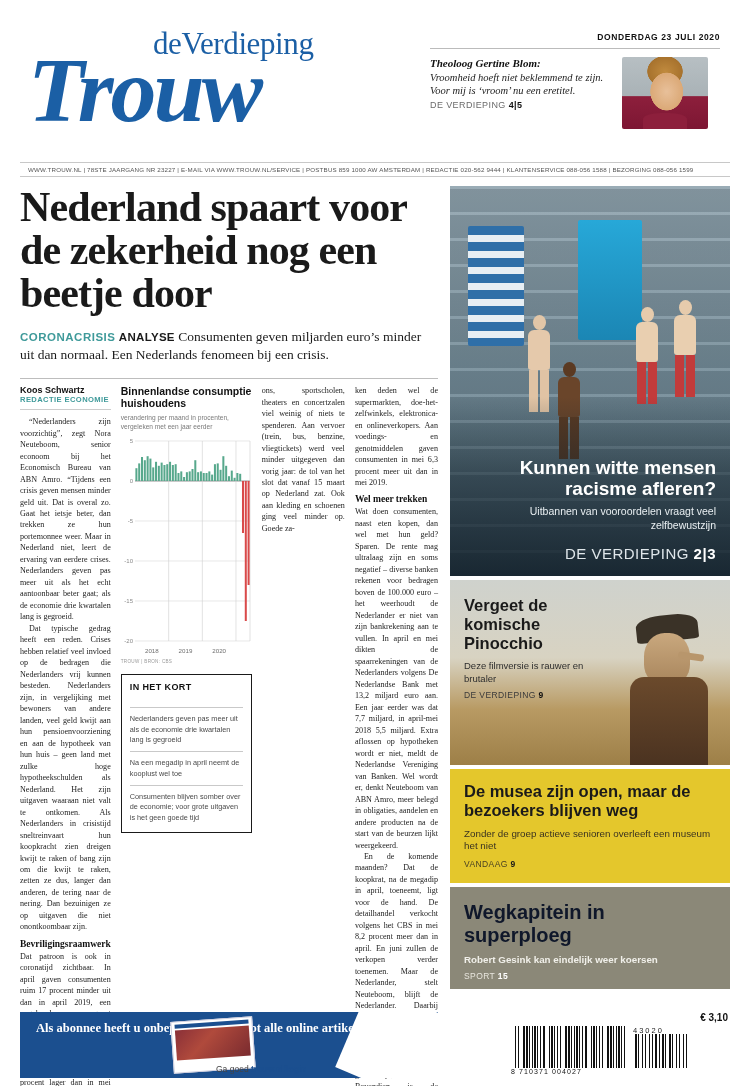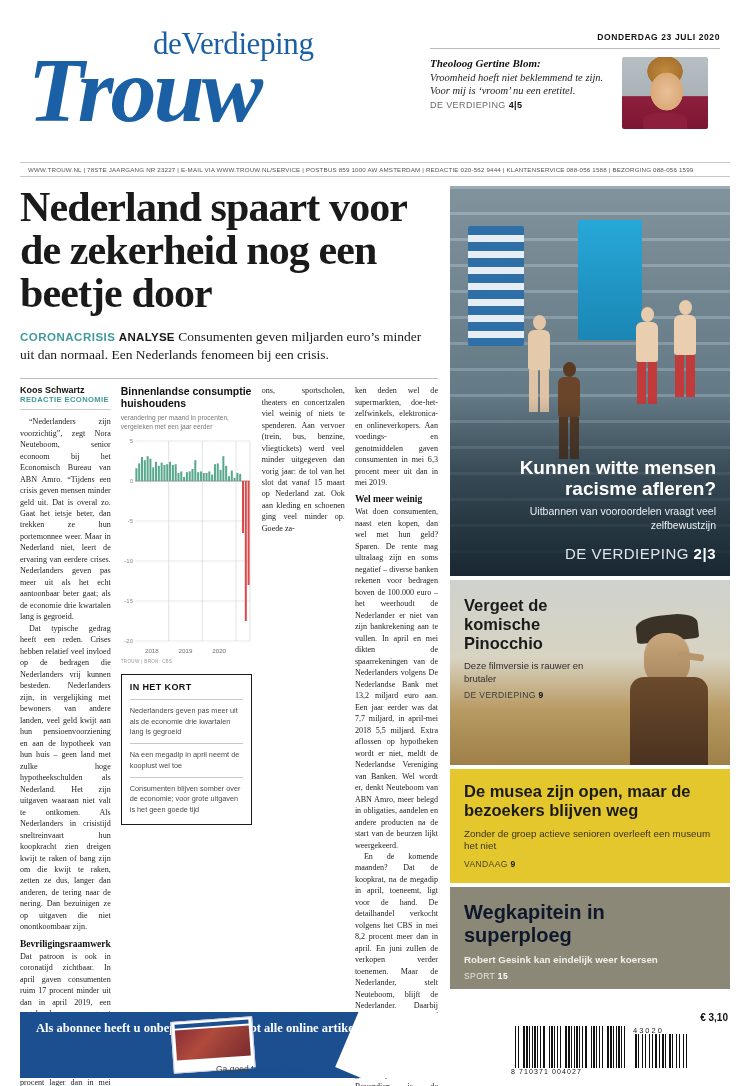--- a/index.html
+++ b/index.html
@@ -143,21 +143,21 @@
   }
 
   
   .kort {
     border: 1.6px solid #1a1a1a; padding: 7px 8px 8px; margin-top: 10px;
     position: relative;
   }
   .kort-title {
     font-family: "Liberation Sans", sans-serif;
     font-weight: bold; font-size: 9px; letter-spacing: 0.4px;
-    color: #111; padding-bottom: 7px; border-bottom: 1px solid #c9c9c9;
+    color: #111; padding-bottom: 15px; border-bottom: 1px solid #c9c9c9;
   }
   .kort-item {
     font-family: "Liberation Sans", sans-serif;
     font-size: 7.3px; line-height: 1.42; color: #4a4a4a;
     padding: 6px 0; border-bottom: 1px solid #c9c9c9;
   }
   .kort-item:last-child { border-bottom: none; padding-bottom: 1px; }
 
   
   .promo { position: relative; overflow: hidden; }
@@ -460,21 +460,21 @@
         <div class="acol">
           <div class="body-text">
             <p class="first">ons, sportscholen, theaters en concertzalen viel weinig of niets te spenderen. Aan vervoer (trein, bus, benzine, vliegtickets) werd veel minder uitgegeven dan vorig jaar: de tol van het slot dat vanaf 15 maart op Nederland zat. Ook aan kleding en schoenen ging veel minder op. Goede za-</p>
           </div>
         </div>
 
         <div class="acol">
           <div class="body-text">
             <p class="first">ken deden wel de supermarkten, doe-het-zelfwinkels, elektronica- en onlineverkopers. Aan voedings- en genotmiddelen gaven consumenten in mei 6,3 procent meer uit dan in mei 2019.</p>
           </div>
-          <div class="subhead">Wel meer weinig</div>
+          <div class="subhead">Wel meer trekken</div>
           <div class="body-text">
             <p class="first">Wat doen consumenten, naast eten kopen, dan wel met hun geld? Sparen. De rente mag ultralaag zijn en soms negatief – diverse banken rekenen voor bedragen boven de 100.000 euro – het weerhoudt de Nederlander er niet van zijn bankrekening aan te vullen. In april en mei dikten de spaarrekeningen van de Nederlanders volgens De Nederlandse Bank met 13,2 miljard euro aan. Een jaar eerder was dat 7,7 miljard, in april-mei 2018 5,5 miljard. Extra aflossen op hypotheken wordt er niet, meldt de Nederlandse Vereniging van Banken. Wel wordt er, denkt Neuteboom van ABN Amro, meer belegd in obligaties, aandelen en andere producten na de start van de beurzen lijkt weergekeerd.</p>
             <p>En de komende maanden? Dat de koopkrat, na de megadip in april, toeneemt, ligt voor de hand. De detailhandel verkocht volgens het CBS in mei 8,2 procent meer dan in april. En juni zullen de verkopen verder toenemen. Maar de Nederlander, stelt Neuteboom, blijft de Nederlander. Daarbij blijven consumenten somber over hun eigen vooruitzichten en die van de economie. Voor grote uitgaven is het geen goede tijd, vinden ze. Bovendien is de coronacrisis niet voorbij. De werkloosheid neemt snel toe, al is die historisch gezien nog altijd laag. De industriële productie viel in mei 12 procent lager uit dan in mei 2019, en de orderportefeuilles van werkgevers her CBS nog somberder. Dikke kans dat de spaarrekeningen in juli, normaal een vakantiemaand waarin ze worden gespendeerd, verder aandikken. En dat de economie een percentage opkikker – consumenten gaven zijn goed voor 43 procent van het bruto nationaal product – nog tijdje moet missen.</p>
           </div>
 
         </div>
 
       </div>
     </div>
 

